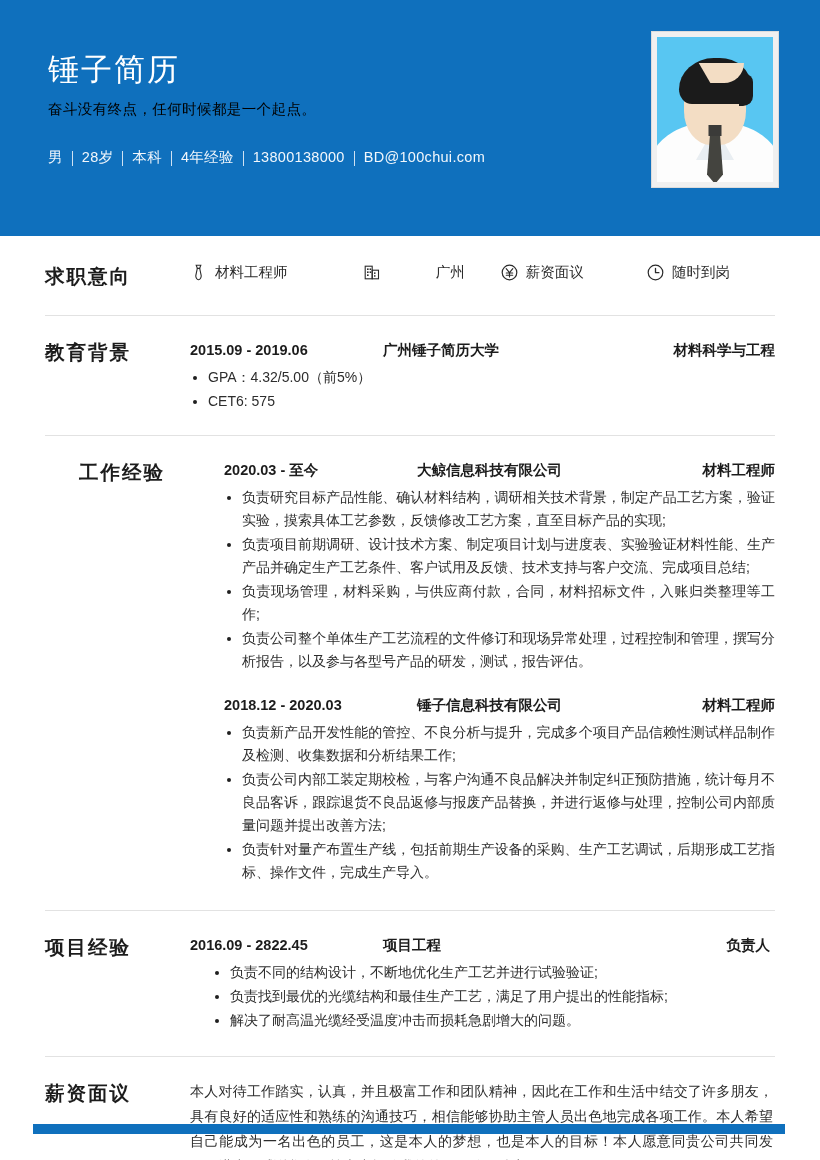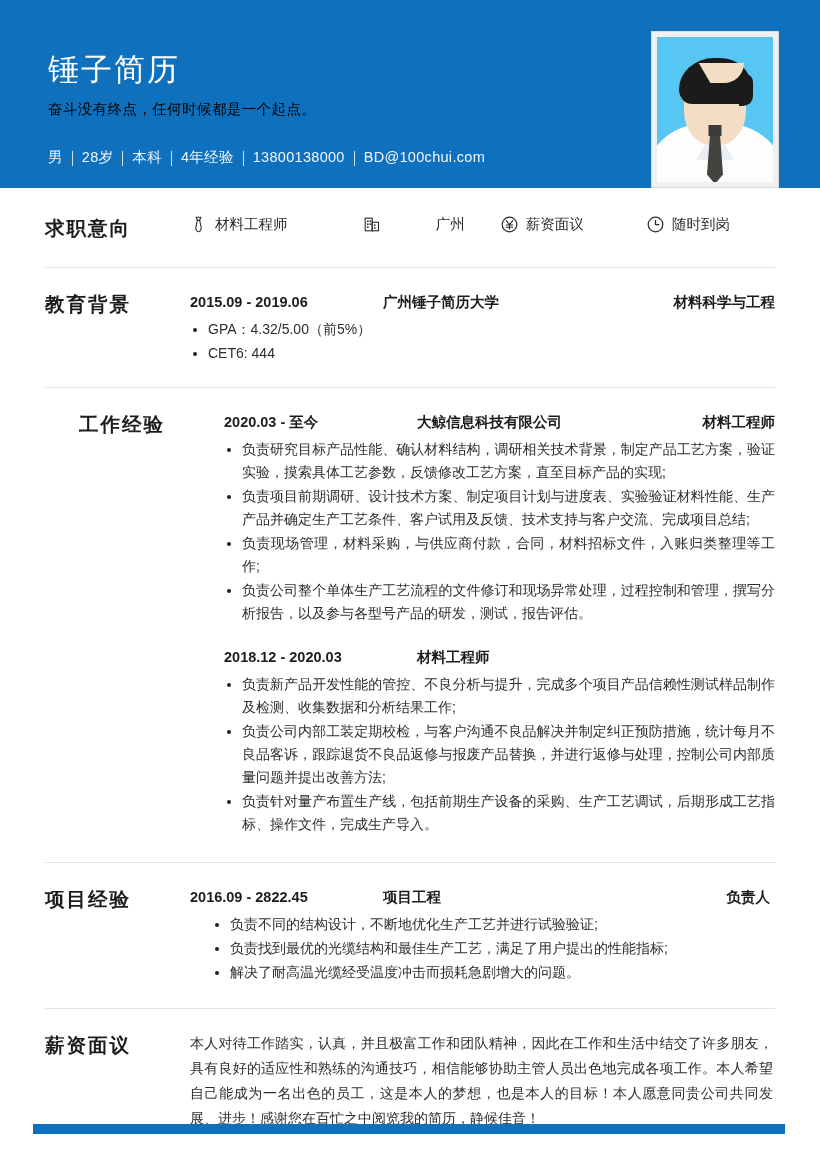--- a/index.html
+++ b/index.html
@@ -19,21 +19,21 @@
     width: 820px;
     height: 1160px;
     overflow: hidden;
     background: #fff;
   }
 
   
   .header {
     position: relative;
     width: 820px;
-    height: 188px;
+    height: 236px;
     background: #0f70bd;
     box-sizing: border-box;
   }
   .hdr-left {
     position: absolute;
     left: 48px;
     top: 50px;
     width: 560px;
   }
   .hdr-name {
@@ -420,21 +420,21 @@
         <div class="sec-title">教育背景</div>
         <div class="sec-body">
           <div class="entry">
             <div class="entry-head">
               <span class="e-date">2015.09 - 2019.06</span>
               <span class="e-org">广州锤子简历大学</span>
               <span class="e-role">材料科学与工程</span>
             </div>
             <ul class="bullets">
               <li>GPA：4.32/5.00（前5%）</li>
-              <li>CET6: 444</li>
+              <li>CET6: 575</li>
             </ul>
           </div>
         </div>
       </div>
     </div>
 
     <div class="divider"></div>
 
     <div class="section sec-work">
       <div class="sec-row">
@@ -451,20 +451,21 @@
               <li>负责研究目标产品性能、确认材料结构，调研相关技术背景，制定产品工艺方案，验证实验，摸索具体工艺参数，反馈修改工艺方案，直至目标产品的实现;</li>
               <li>负责项目前期调研、设计技术方案、制定项目计划与进度表、实验验证材料性能、生产产品并确定生产工艺条件、客户试用及反馈、技术支持与客户交流、完成项目总结;</li>
               <li>负责现场管理，材料采购，与供应商付款，合同，材料招标文件，入账归类整理等工作;</li>
               <li>负责公司整个单体生产工艺流程的文件修订和现场异常处理，过程控制和管理，撰写分析报告，以及参与各型号产品的研发，测试，报告评估。</li>
             </ul>
           </div>
 
           <div class="entry">
             <div class="entry-head">
               <span class="e-date">2018.12 - 2020.03</span>
+              <span class="e-org">锤子信息科技有限公司</span>
               <span class="e-role">材料工程师</span>
             </div>
             <ul class="bullets">
               <li>负责新产品开发性能的管控、不良分析与提升，完成多个项目产品信赖性测试样品制作及检测、收集数据和分析结果工作;</li>
               <li>负责公司内部工装定期校检，与客户沟通不良品解决并制定纠正预防措施，统计每月不良品客诉，跟踪退货不良品返修与报废产品替换，并进行返修与处理，控制公司内部质量问题并提出改善方法;</li>
               <li>负责针对量产布置生产线，包括前期生产设备的采购、生产工艺调试，后期形成工艺指标、操作文件，完成生产导入。</li>
             </ul>
           </div>
 
         </div>

